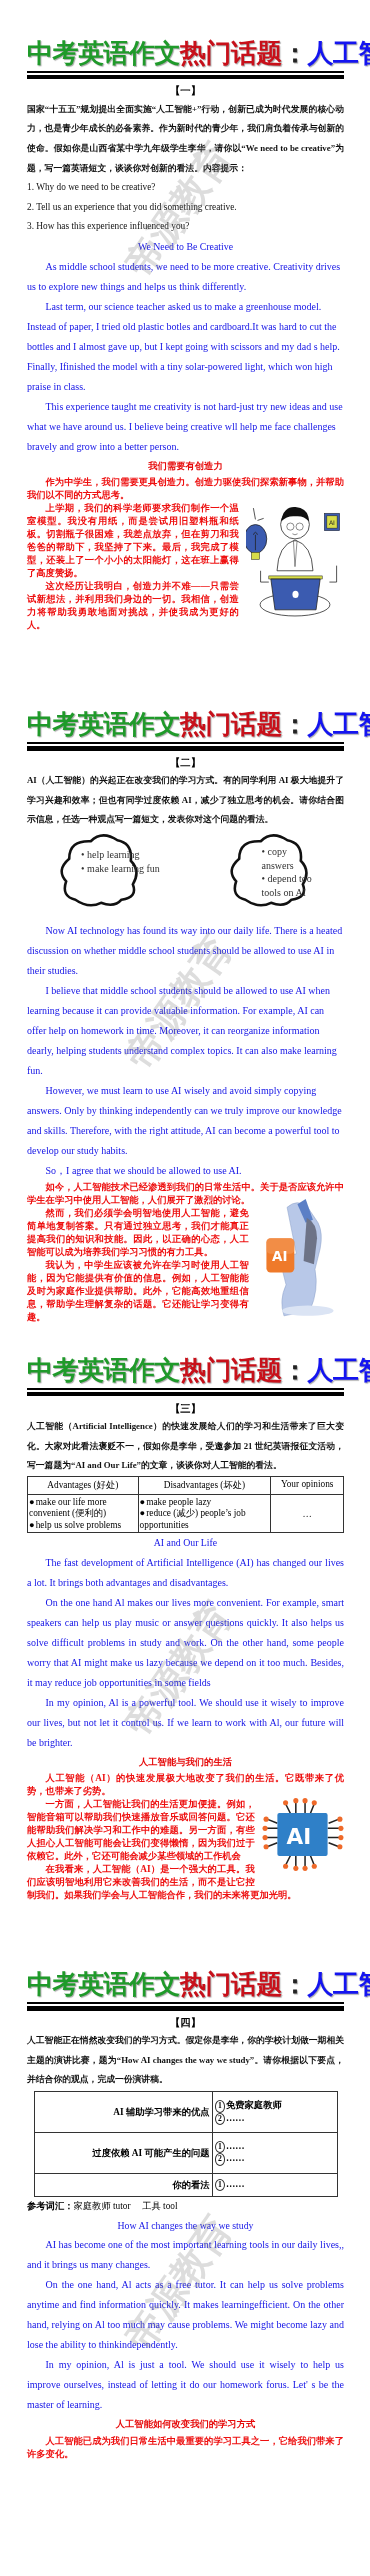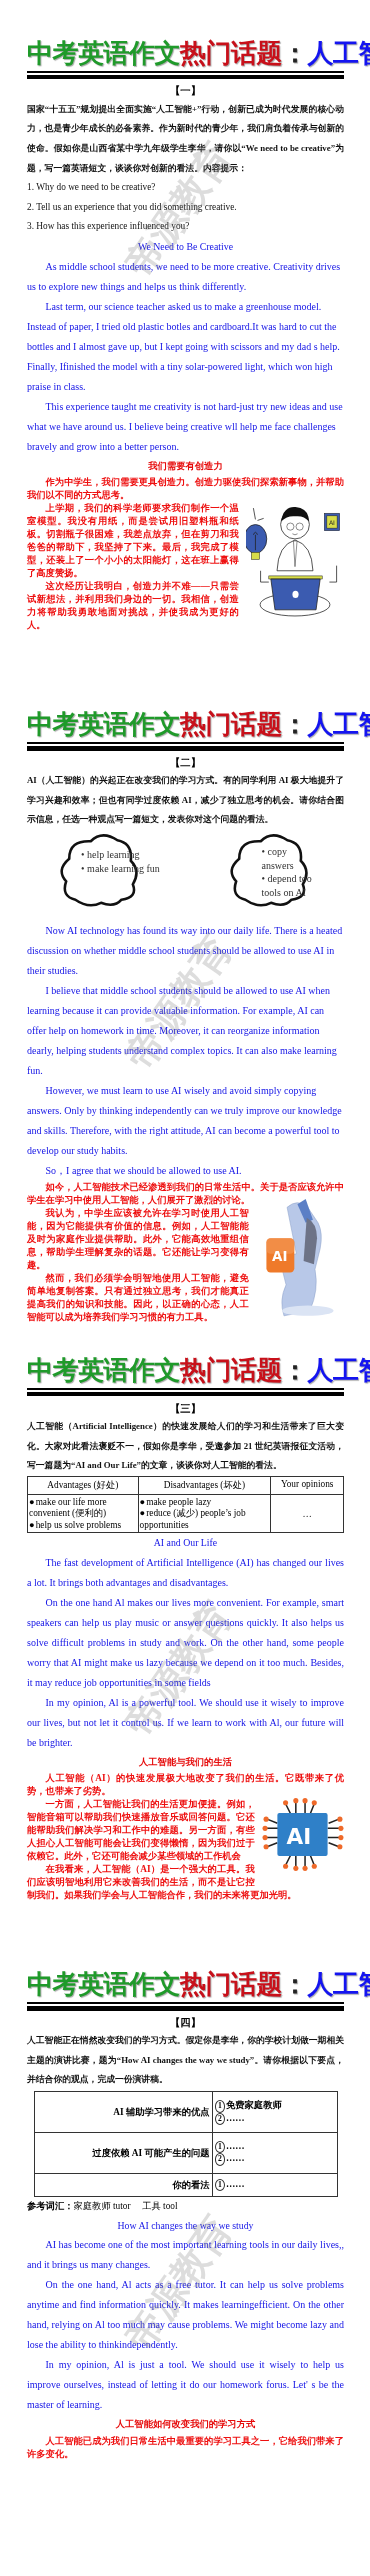--- a/index.html
+++ b/index.html
@@ -139,22 +139,22 @@
       <svg width="88" height="124" viewBox="0 0 170 240">
         <path d="M60 20 q20 -18 40 0 l20 30 q10 20 4 50 l-10 40 q8 40 -10 80 l-50 10 q-10 -30 4 -60 l-10 -40 q10 -20 30 -20z" fill="#b8c8e8" stroke="#8aa0c8"></path>
         <path d="M80 14 l16 -10 l14 40 l-14 6z" fill="#5b7fc6"></path>
         <path d="M98 40 q20 10 20 40 l-6 50 l-20 -6z" fill="#6d7387"></path>
         <ellipse cx="100" cy="220" rx="50" ry="10" fill="#dbe4f4"></ellipse>
         <rect x="20" y="80" width="54" height="66" rx="8" fill="#ef7a2a"></rect>
         <rect x="20" y="80" width="54" height="30" rx="8" fill="#f39a5a" opacity="0.6"></rect>
         <text x="31" y="124" font-size="26" font-weight="bold" font-family="DejaVu Sans, sans-serif" fill="#fff">AI</text>
       </svg>
     </div>
+    <p class="zh">然而，我们必须学会明智地使用人工智能，避免简单地复制答案。只有通过独立思考，我们才能真正提高我们的知识和技能。因此，以正确的心态，人工智能可以成为培养我们学习习惯的有力工具。</p>
     <p class="zh">我认为，中学生应该被允许在学习时使用人工智能，因为它能提供有价值的信息。例如，人工智能能及时为家庭作业提供帮助。此外，它能高效地重组信息，帮助学生理解复杂的话题。它还能让学习变得有趣。</p>
-    <p class="zh">然而，我们必须学会明智地使用人工智能，避免简单地复制答案。只有通过独立思考，我们才能真正提高我们的知识和技能。因此，以正确的心态，人工智能可以成为培养我们学习习惯的有力工具。</p>
     <div class="clear"></div>
     <div class="watermark" style="left:103px;top:268px;">帝源教育</div>
   </div>
 
   <div style="height:31px;"></div>
 
   <div class="section">
     <div class="banner" style="padding-top:0;">
       <div class="banner-title">
         <span class="t-green">中考英语作文</span><span class="t-red">热门话题</span><span class="t-colon">：</span><span class="t-blue">人工智能</span>

